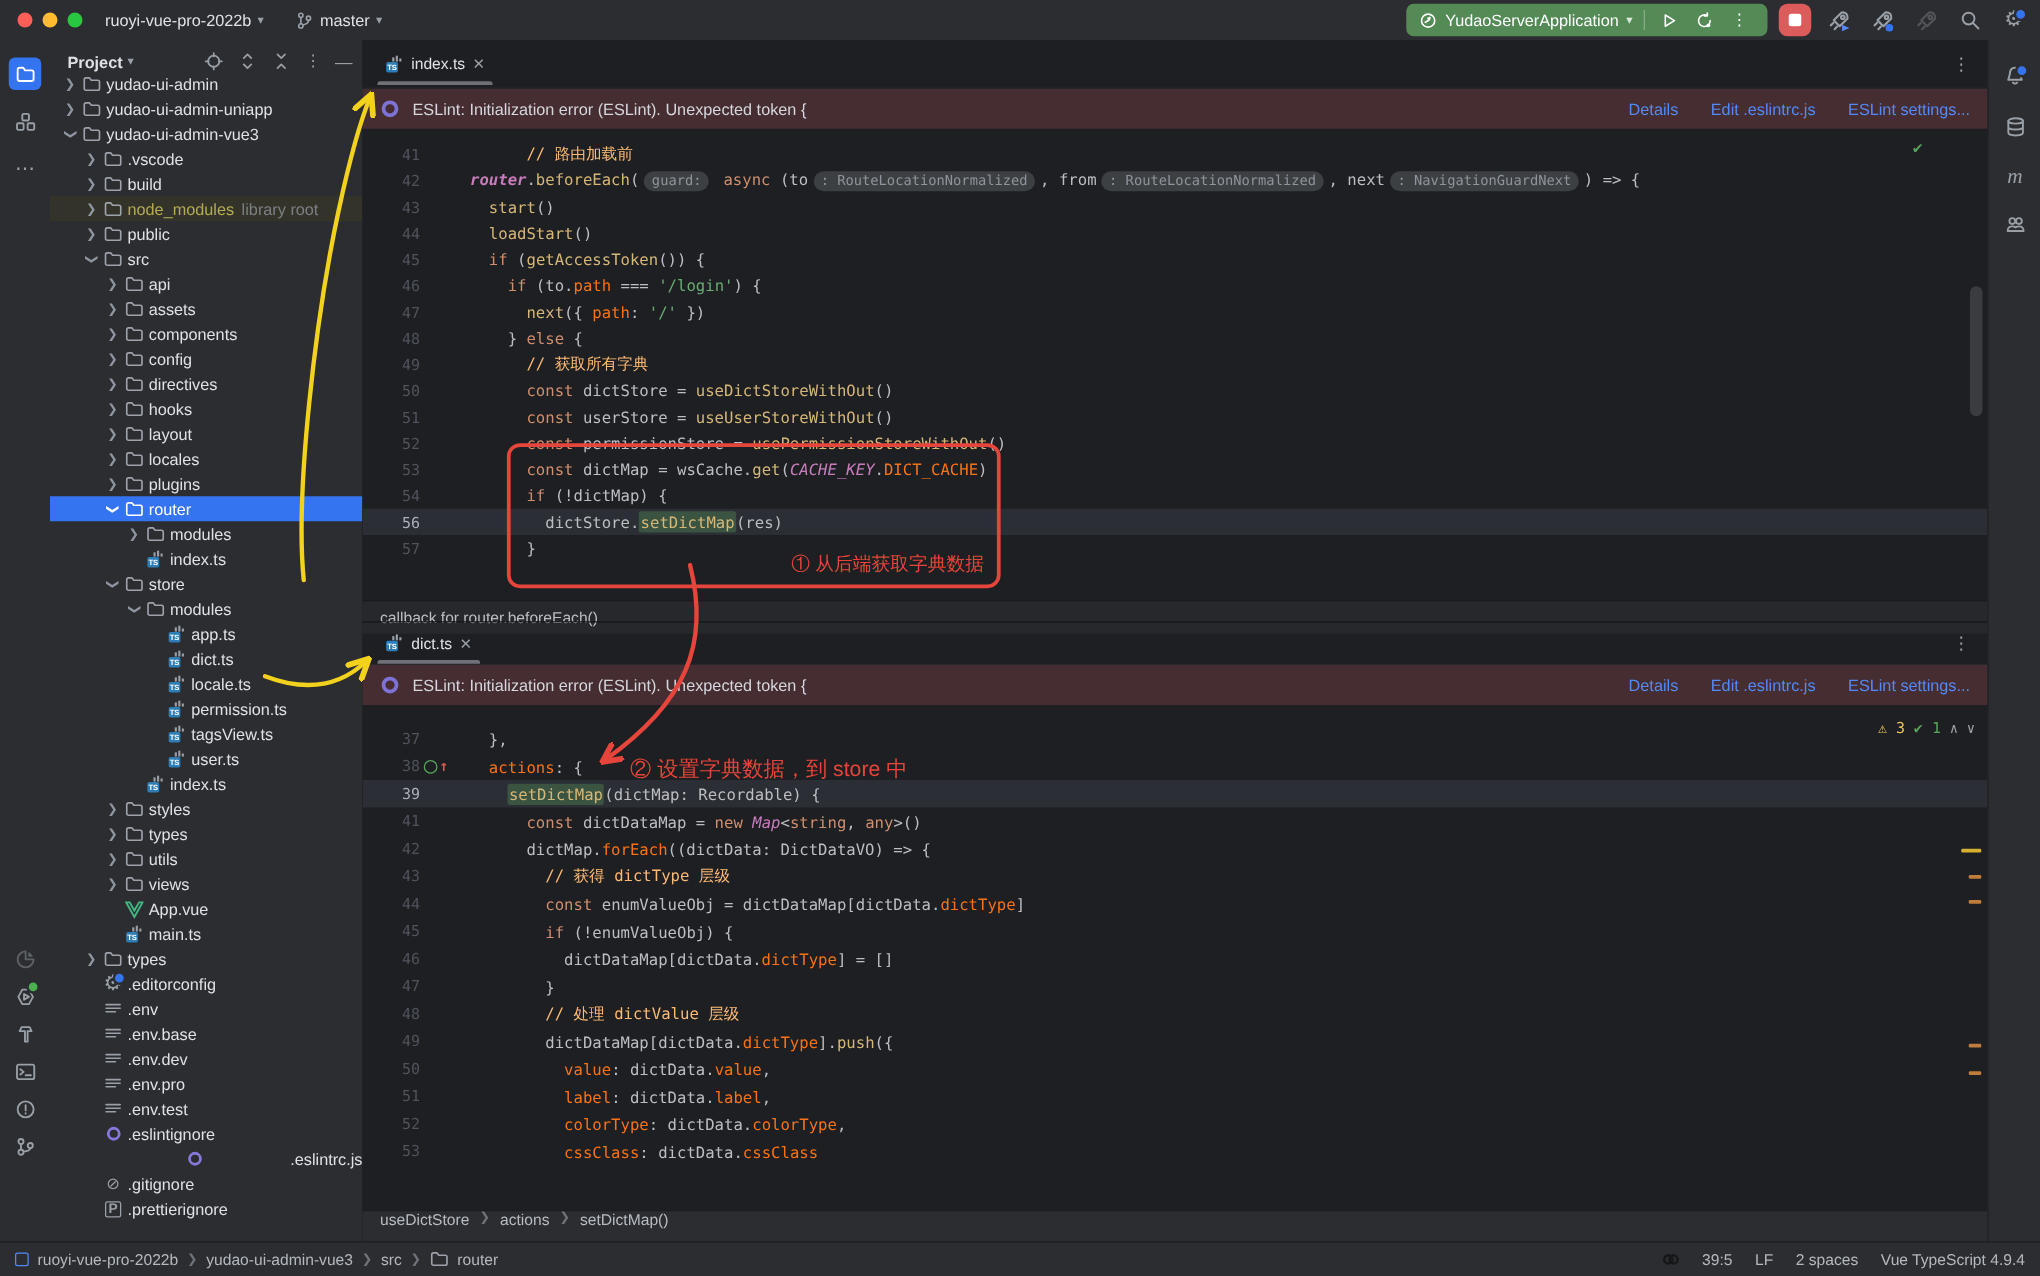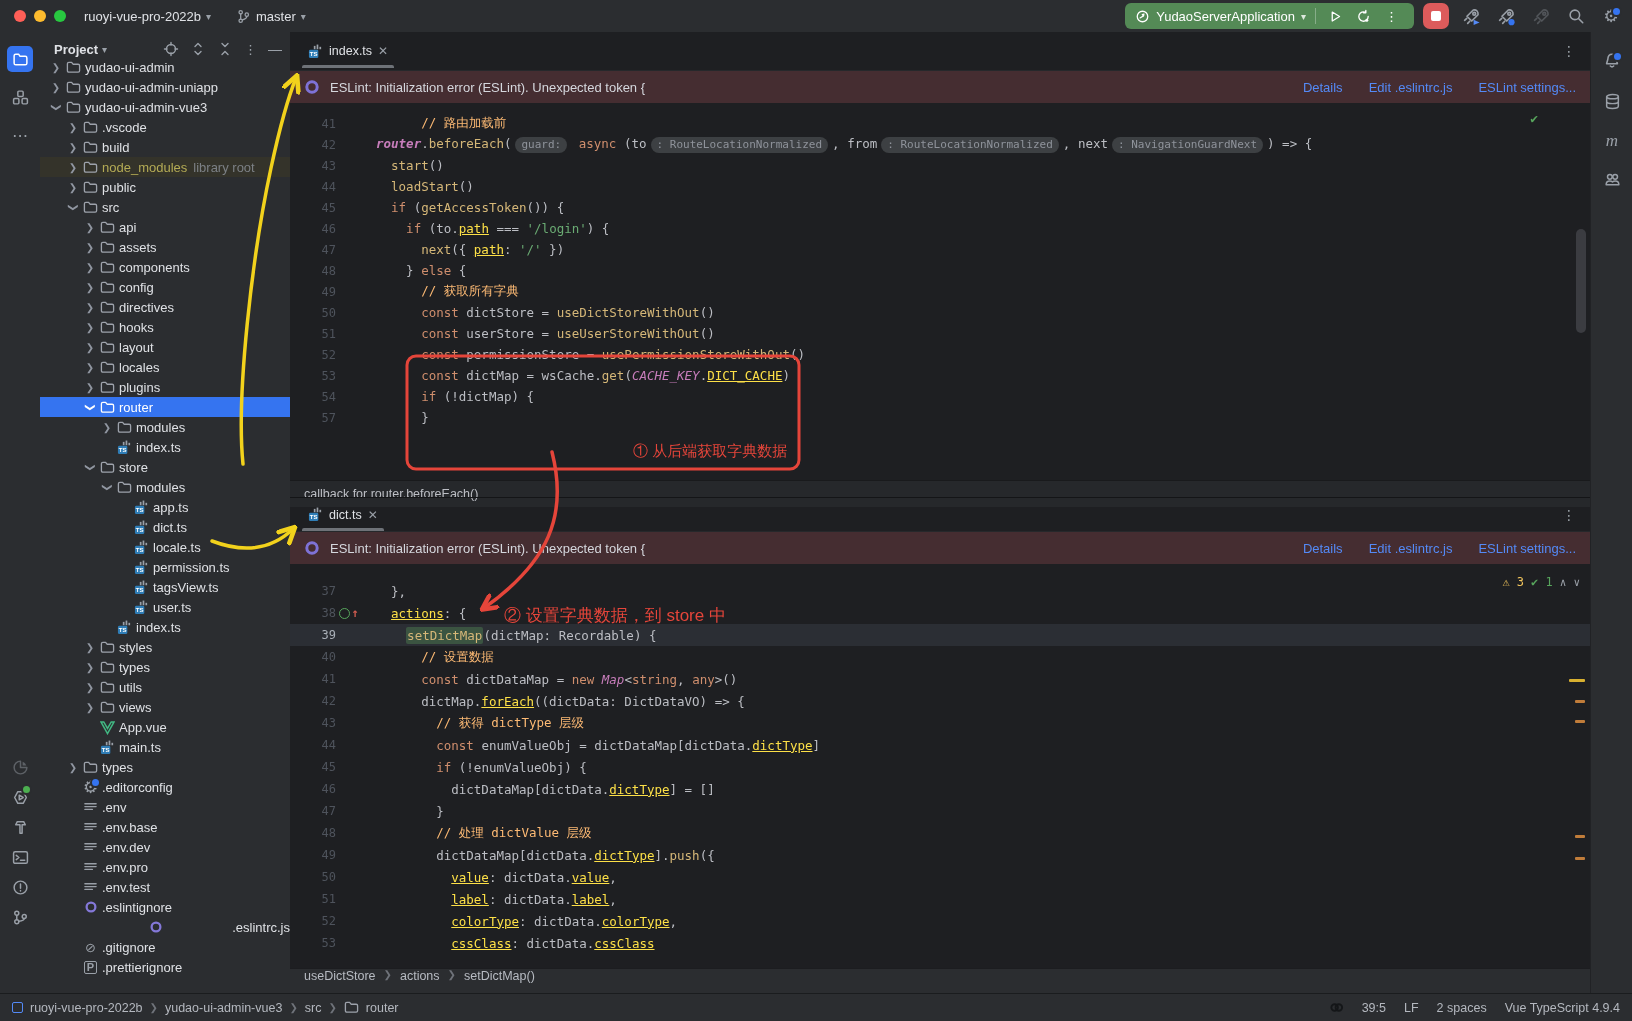--- a/index.html
+++ b/index.html
@@ -57,21 +57,21 @@
   #code1{height:367px;padding-top:10px;}
   #code2{height:405px;padding-top:16px;}
   .cl{display:flex;align-items:center;white-space:pre;position:relative;}
   #code1 .cl{height:21px;}
   #code2 .cl{height:22px;}
   .cl .num{width:32px;margin-left:14px;text-align:right;color:#4e535c;flex:none;font-size:12px;}
   .cl .gut{width:26px;flex:none;display:flex;align-items:center;justify-content:center;gap:1px;}
   .cl .src{margin-left:14px;}
   .cl.cur{background:#2b2e34;}
   .cl.cur .num{color:#aab0b8;}
-  .tk.d{color:#bcbec4;} .tk.k{color:#cf8e6d;} .tk.f{color:#d5b778;} .tk.p{color:#fde047;text-decoration:underline;}
+  .tk.d{color:#bcbec4;} .tk.k{color:#cf8e6d;} .tk.f{color:#d5b778;} .tk.p{color:#f97316;}
   .tk.pi{color:#c77dbb;font-style:italic;} .tk.gb{color:#c77dbb;font-style:italic;font-weight:bold;}
   .tk.s{color:#6aab73;} .tk.c{color:#fdba74;}
   .tk.h{display:inline-block;background:#3d4043;border-radius:8px;padding:0 6px;margin:0 4px;color:#8f939b;font-size:11px;line-height:16px;}
   .tk.fh{color:#d5b778;background:#3b5441;border-radius:2px;padding:1px 1px;}
   .gut-o{width:9px;height:9px;border:1.6px solid #57a55c;border-radius:50%;display:inline-block;}
   .gut-a{color:#d05b50;font-size:12px;font-weight:bold;line-height:10px;}
   .ed-footer{height:26px;background:#26282b;border-top:1px solid #191a1c;display:flex;align-items:center;padding-left:14px;color:#bcbec4;font-size:12.5px;}
   .breadcrumbs{position:absolute;left:0;bottom:0;width:100%;height:26px;background:#2b2d30;border-top:1px solid #1c1d20;display:flex;align-items:flex-start;padding-left:14px;gap:8px;color:#b7bbc2;font-size:12.5px;box-sizing:border-box;}
   .breadcrumbs .sep{color:#6f737a;font-size:10px;}
   .insp-check{position:absolute;right:52px;top:8px;color:#57a55c;font-size:13px;}
@@ -778,20 +778,21 @@
           <div class="cl"><span class="num">45</span><span class="gut"></span><span class="src"><span class="tk d">  </span><span class="tk k">if</span><span class="tk d"> (</span><span class="tk f">getAccessToken</span><span class="tk d">()) {</span></span></div>
           <div class="cl"><span class="num">46</span><span class="gut"></span><span class="src"><span class="tk d">    </span><span class="tk k">if</span><span class="tk d"> (to.</span><span class="tk p">path</span><span class="tk d"> === </span><span class="tk s">'/login'</span><span class="tk d">) {</span></span></div>
           <div class="cl"><span class="num">47</span><span class="gut"></span><span class="src"><span class="tk d">      </span><span class="tk f">next</span><span class="tk d">({ </span><span class="tk p">path</span><span class="tk d">: </span><span class="tk s">'/'</span><span class="tk d"> })</span></span></div>
           <div class="cl"><span class="num">48</span><span class="gut"></span><span class="src"><span class="tk d">    } </span><span class="tk k">else</span><span class="tk d"> {</span></span></div>
           <div class="cl"><span class="num">49</span><span class="gut"></span><span class="src"><span class="tk d">      </span><span class="tk c">// 获取所有字典</span></span></div>
           <div class="cl"><span class="num">50</span><span class="gut"></span><span class="src"><span class="tk d">      </span><span class="tk k">const</span><span class="tk d"> dictStore = </span><span class="tk f">useDictStoreWithOut</span><span class="tk d">()</span></span></div>
           <div class="cl"><span class="num">51</span><span class="gut"></span><span class="src"><span class="tk d">      </span><span class="tk k">const</span><span class="tk d"> userStore = </span><span class="tk f">useUserStoreWithOut</span><span class="tk d">()</span></span></div>
           <div class="cl"><span class="num">52</span><span class="gut"></span><span class="src"><span class="tk d">      </span><span class="tk k">const</span><span class="tk d"> permissionStore = </span><span class="tk f">usePermissionStoreWithOut</span><span class="tk d">()</span></span></div>
           <div class="cl"><span class="num">53</span><span class="gut"></span><span class="src"><span class="tk d">      </span><span class="tk k">const</span><span class="tk d"> dictMap = wsCache.</span><span class="tk f">get</span><span class="tk d">(</span><span class="tk pi">CACHE_KEY</span><span class="tk d">.</span><span class="tk p">DICT_CACHE</span><span class="tk d">)</span></span></div>
           <div class="cl"><span class="num">54</span><span class="gut"></span><span class="src"><span class="tk d">      </span><span class="tk k">if</span><span class="tk d"> (!dictMap) {</span></span></div>
+          <div class="cl cur"><span class="num">56</span><span class="gut"></span><span class="src"><span class="tk d">        dictStore.</span><span class="tk fh">setDictMap</span><span class="tk d">(res)</span></span></div>
           <div class="cl"><span class="num">57</span><span class="gut"></span><span class="src"><span class="tk d">      }</span></span></div>
         </div>
       <div class="ed-footer">
         <span>callback for router.beforeEach()</span>
       </div>
     </div>
 
     <div class="editor" id="ed2">
       <div class="tabbar">
         <div class="tab active">
@@ -832,21 +833,20 @@
           <span class="nav">∨</span>
         </span>
         <span class="mark y" style="top:115px"></span>
         <span class="mark o" style="top:136px"></span>
         <span class="mark o" style="top:156px"></span>
         <span class="mark o" style="top:271px"></span>
         <span class="mark o" style="top:293px"></span>
       <div class="cl"><span class="num">37</span><span class="gut"></span><span class="src"><span class="tk d">  },</span></span></div>
           <div class="cl"><span class="num">38</span><span class="gut"><span class="gut-o"></span><span class="gut-a">↑</span></span><span class="src"><span class="tk d">  </span><span class="tk p">actions</span><span class="tk d">: {</span></span></div>
           <div class="cl cur"><span class="num">39</span><span class="gut"></span><span class="src"><span class="tk d">    </span><span class="tk fh">setDictMap</span><span class="tk d">(dictMap: Recordable) {</span></span></div>
-          <div class="cl"><span class="num">40</span><span class="gut"></span><span class="src"><span class="tk d">      </span><span class="tk c">// 设置数据</span></span></div>
           <div class="cl"><span class="num">41</span><span class="gut"></span><span class="src"><span class="tk d">      </span><span class="tk k">const</span><span class="tk d"> dictDataMap = </span><span class="tk k">new</span><span class="tk d"> </span><span class="tk pi">Map</span><span class="tk d">&lt;</span><span class="tk k">string</span><span class="tk d">, </span><span class="tk k">any</span><span class="tk d">&gt;()</span></span></div>
           <div class="cl"><span class="num">42</span><span class="gut"></span><span class="src"><span class="tk d">      dictMap.</span><span class="tk p">forEach</span><span class="tk d">((dictData: DictDataVO) =&gt; {</span></span></div>
           <div class="cl"><span class="num">43</span><span class="gut"></span><span class="src"><span class="tk d">        </span><span class="tk c">// 获得 dictType 层级</span></span></div>
           <div class="cl"><span class="num">44</span><span class="gut"></span><span class="src"><span class="tk d">        </span><span class="tk k">const</span><span class="tk d"> enumValueObj = dictDataMap[dictData.</span><span class="tk p">dictType</span><span class="tk d">]</span></span></div>
           <div class="cl"><span class="num">45</span><span class="gut"></span><span class="src"><span class="tk d">        </span><span class="tk k">if</span><span class="tk d"> (!enumValueObj) {</span></span></div>
           <div class="cl"><span class="num">46</span><span class="gut"></span><span class="src"><span class="tk d">          dictDataMap[dictData.</span><span class="tk p">dictType</span><span class="tk d">] = []</span></span></div>
           <div class="cl"><span class="num">47</span><span class="gut"></span><span class="src"><span class="tk d">        }</span></span></div>
           <div class="cl"><span class="num">48</span><span class="gut"></span><span class="src"><span class="tk d">        </span><span class="tk c">// 处理 dictValue 层级</span></span></div>
           <div class="cl"><span class="num">49</span><span class="gut"></span><span class="src"><span class="tk d">        dictDataMap[dictData.</span><span class="tk p">dictType</span><span class="tk d">].</span><span class="tk f">push</span><span class="tk d">({</span></span></div>
           <div class="cl"><span class="num">50</span><span class="gut"></span><span class="src"><span class="tk d">          </span><span class="tk p">value</span><span class="tk d">: dictData.</span><span class="tk p">value</span><span class="tk d">,</span></span></div>

